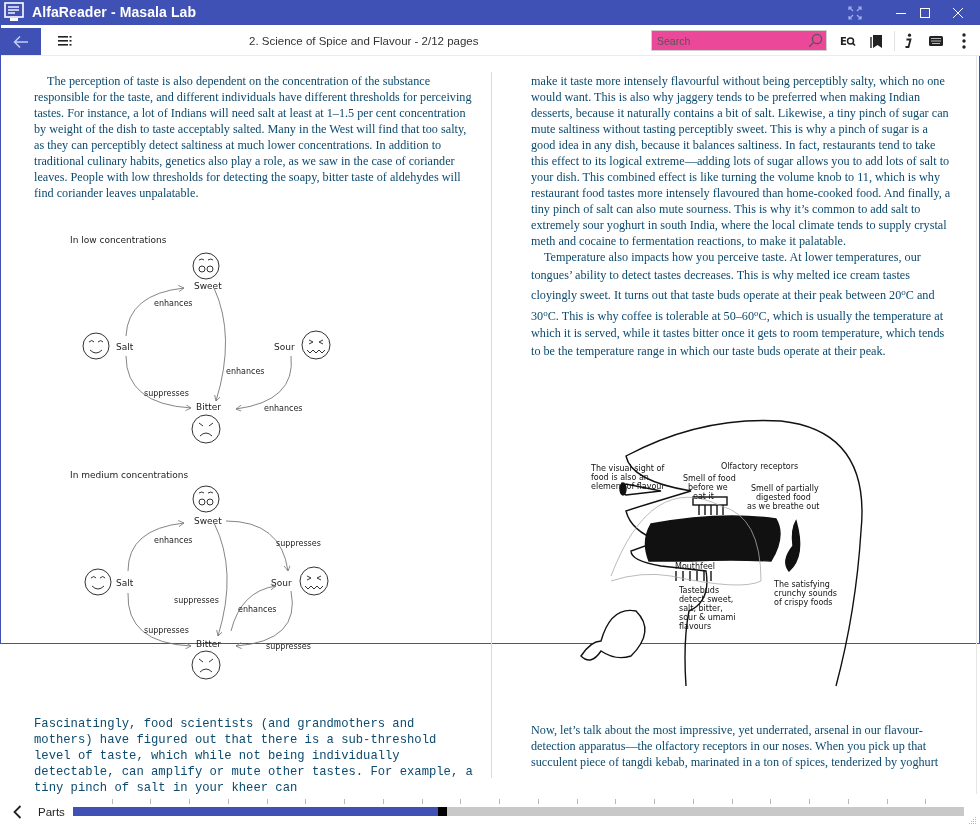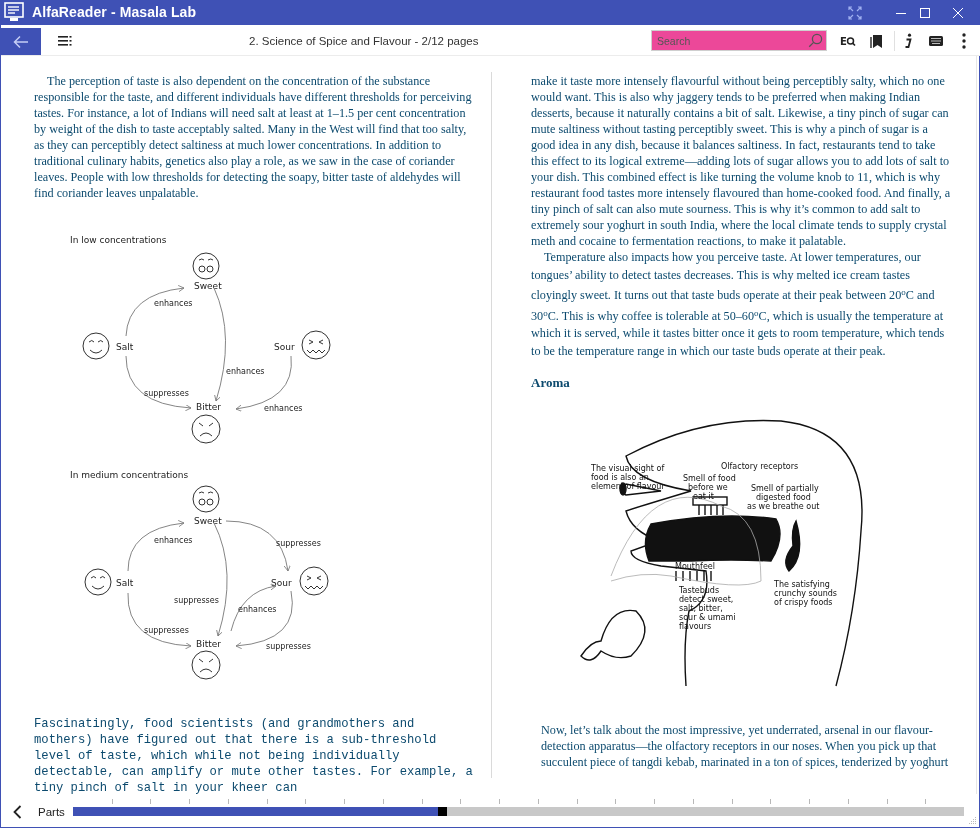--- a/index.html
+++ b/index.html
@@ -1,19 +1,19 @@
 <!DOCTYPE html>
 <html><head>
 <meta charset="utf-8">
 <style>
   * { box-sizing: border-box; margin: 0; padding: 0; }
   html, body { width: 980px; height: 828px; overflow: hidden; background: #ffffff; }
   body { font-family: "Liberation Sans", "DejaVu Sans", sans-serif; position: relative; }
 
-  .app { position: absolute; left: 0; top: 0; width: 980px; height: 828px; border: 1px solid #3f51b5; border-top: none; background: #fff; }
+  .app { position: absolute; left: 0; top: 0; width: 980px; height: 644px; border: 1px solid #3f51b5; border-top: none; background: #fff; }
 
   
   .titlebar { position: absolute; left: 0; top: 0; width: 980px; height: 25px; background: #3f51b5; color: #fff; }
   .titlebar .app-icon { position: absolute; left: 3px; top: 2px; width: 20px; height: 21px; }
   .titlebar .title { position: absolute; left: 31px; top: 4px; font-size: 14px; font-weight: bold; letter-spacing: 0.1px; }
   .win-btn { position: absolute; top: 0; width: 46px; height: 25px; display: flex; align-items: center; justify-content: center; }
   .win-btn svg { display: block; }
 
   
   .toolbar { position: absolute; left: 0; top: 25px; width: 980px; height: 31px; background: #fff; border-bottom: 1px solid #ececec; }
@@ -239,21 +239,20 @@
     </svg>
 
     <p style="position:absolute; left:0; top:660px; width:440px;font-family:Liberation Mono, monospace;">Fascinatingly, food scientists (and grandmothers and mothers) have figured out that there is a sub-threshold level of taste, which while not being individually detectable, can amplify or mute other tastes. For example, a tiny pinch of salt in your kheer can</p>
   </div>
 
   <div class="divider"></div>
 
   <div class="page right">
     <p style="margin-top:17px">make it taste more intensely flavourful without being perceptibly salty, which no one would want. This is also why jaggery tends to be preferred when making Indian desserts, because it naturally contains a bit of salt. Likewise, a tiny pinch of sugar can mute saltiness without tasting perceptibly sweet. This is why a pinch of sugar is a good idea in any dish, because it balances saltiness. In fact, restaurants tend to take this effect to its logical extreme—adding lots of sugar allows you to add lots of salt to your dish. This combined effect is like turning the volume knob to 11, which is why restaurant food tastes more intensely flavoured than home-cooked food. And finally, a tiny pinch of salt can also mute sourness. This is why it’s common to add salt to extremely sour yoghurt in south India, where the local climate tends to supply crystal meth and cocaine to fermentation reactions, to make it palatable.</p>
     <p class="indent" style="line-height:17.5px"><span>Temperature also impacts how you perceive taste. At lower temperatures, our tongues’ ability to detect tastes decreases. This is why melted ice cream tastes cloyingly sweet. It turns out that taste buds operate at their peak between 20</span><span class="sup">o</span><span>C and 30</span><span class="sup">o</span><span>C. This is why coffee is tolerable at 50–60</span><span class="sup">o</span><span>C, which is usually the temperature at which it is served, while it tastes bitter once it gets to room temperature, which tends to be the temperature range in which our taste buds operate at their peak.</span></p>
-    <p class="heading">Aroma</p>
 
     <svg width="300" height="285" viewBox="0 0 300 285" style="position:absolute; left:40px; top:355px;" fill="none" stroke="#111" stroke-width="1.4">
       <path d="M115 275 Q112 230 118 200 Q140 190 135 160 L90 155 Q60 150 60 140 L88 130 Q60 120 55 100 Q70 95 120 80 Q60 70 55 45 Q130 5 210 10 Q300 20 290 120 Q285 200 265 275"></path>
       <path d="M90 80 L55 73 Q45 80 55 84 Z"></path>
       <ellipse cx="52" cy="78" rx="3" ry="6" fill="#111"></ellipse>
       <path d="M80 113 Q150 100 205 108 Q215 125 200 150 Q160 148 120 150 L78 150 Q70 130 80 113 Z" fill="#111"></path>
       <path d="M225 110 Q235 145 218 160 Q210 150 222 135 Q220 118 225 110 Z" fill="#111"></path>
       <g>
         <rect x="122" y="86" width="34" height="8" fill="#fff"></rect>
         <line x1="128" y1="94" x2="128" y2="104"></line>
@@ -276,21 +275,21 @@
         <text><tspan x="20" y="60">The visual sight of</tspan><tspan x="20" y="69">food is also an</tspan><tspan x="20" y="78">element of flavour</tspan></text>
         <text><tspan x="112" y="70">Smell of food</tspan><tspan x="117" y="79">before we</tspan><tspan x="122" y="88">eat it</tspan></text>
         <text x="150" y="58">Olfactory receptors</text>
         <text><tspan x="180" y="80">Smell of partially</tspan><tspan x="185" y="89">digested food</tspan><tspan x="176" y="98">as we breathe out</tspan></text>
         <text x="104" y="158">Mouthfeel</text>
         <text><tspan x="108" y="182">Tastebuds</tspan><tspan x="108" y="191">detect sweet,</tspan><tspan x="108" y="200">salt, bitter,</tspan><tspan x="108" y="209">sour &amp; umami</tspan><tspan x="108" y="218">flavours</tspan></text>
         <text><tspan x="203" y="176">The satisfying</tspan><tspan x="203" y="185">crunchy sounds</tspan><tspan x="203" y="194">of crispy foods</tspan></text>
       </g>
     </svg>
 
-    <p style="position:absolute; left:0; top:666px; width:420px;margin-left:10px;">Now, let’s talk about the most impressive, yet underrated, arsenal in our flavour-detection apparatus—the olfactory receptors in our noses. When you pick up that succulent piece of tangdi kebab, marinated in a ton of spices, tenderized by yoghurt</p>
+    <p style="position:absolute; left:0; top:666px; width:420px;">Now, let’s talk about the most impressive, yet underrated, arsenal in our flavour-detection apparatus—the olfactory receptors in our noses. When you pick up that succulent piece of tangdi kebab, marinated in a ton of spices, tenderized by yoghurt</p>
   </div>
 
   <div class="right-edge"></div>
 
   <div class="bottombar">
     <div class="prev-part">
       <svg width="9" height="14" viewBox="0 0 9 14">
           <path d="M7.5 1L1.5 7l6 6" fill="none" stroke="#222" stroke-width="1.8"></path>
         </svg>
     </div>

